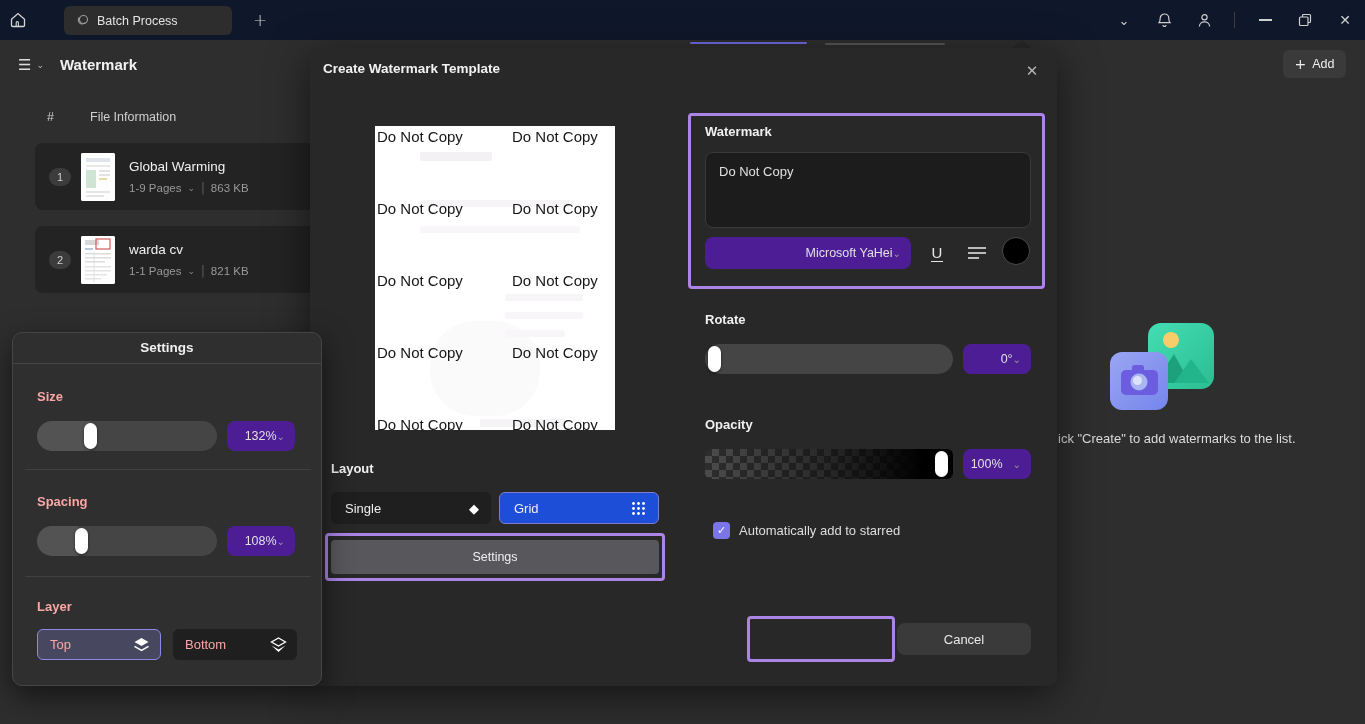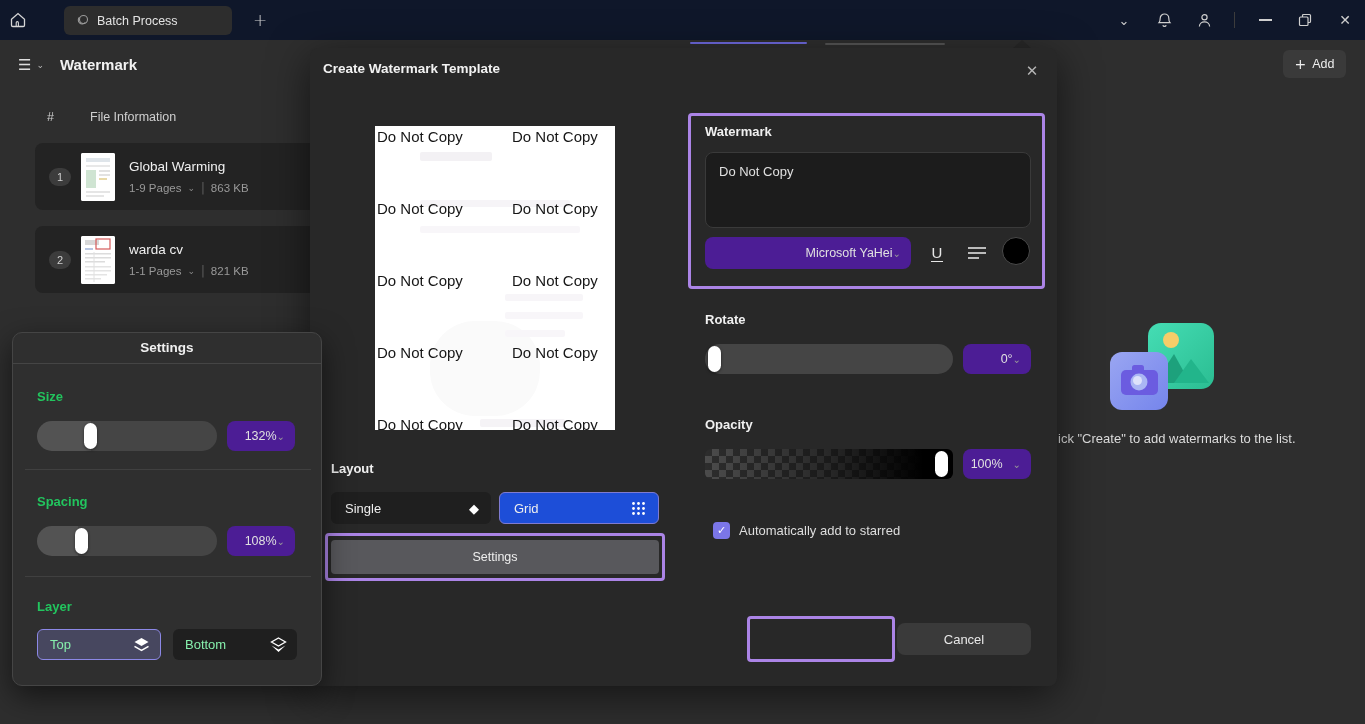--- a/index.html
+++ b/index.html
@@ -95,23 +95,23 @@
   .check-label { position:absolute; left:429px; top:475px; font-size:13px; color:#dedede; cursor:pointer; }
 
   .save-btn { position:absolute; left:443px; top:575px; width:136px; height:32px; background:#7b76e8; border-radius:8px; display:flex; align-items:center; justify-content:center; font-size:13px; color:#fff; cursor:pointer; }
   .cancel-btn { position:absolute; left:587px; top:575px; width:134px; height:32px; background:#3a3a3a; border-radius:8px; display:flex; align-items:center; justify-content:center; font-size:13px; color:#e8e8e8; cursor:pointer; }
 
   
   .settings-pop { position:absolute; left:12px; top:332px; width:310px; height:354px; background:#2f2f2f; border:1px solid #454545; border-radius:10px; box-shadow:0 10px 30px rgba(0,0,0,.55); z-index:20; }
   .sp-title { position:absolute; left:0; top:7px; width:100%; text-align:center; font-size:13.5px; font-weight:700; color:#f0f0f0; }
   .sp-div { position:absolute; left:0; width:100%; height:1px; background:#454545; }
   .sp-div2 { position:absolute; left:12px; width:286px; height:1px; background:#404040; }
-  .sp-label { position:absolute; left:24px; font-size:13px; font-weight:700; color:#22c55e; }
+  .sp-label { position:absolute; left:24px; font-size:13px; font-weight:700; color:#fca5a5; }
   .sp-dd { position:absolute; width:68px; height:30px; }
-  .layer-btn { position:absolute; width:124px; height:31px; border-radius:6px; display:flex; align-items:center; justify-content:space-between; padding:0 10px 0 12px; font-size:13px; color:#86efac; cursor:pointer; }
+  .layer-btn { position:absolute; width:124px; height:31px; border-radius:6px; display:flex; align-items:center; justify-content:space-between; padding:0 10px 0 12px; font-size:13px; color:#fca5a5; cursor:pointer; }
   .layer-top { left:24px; background:#47475f; border:1.5px solid #8c88e6; }
   .layer-bottom { left:160px; background:#1f1f1f; }
 
   svg { display:block; }
 </style>
 </head>
 <body>
 
 <div class="app">
 

